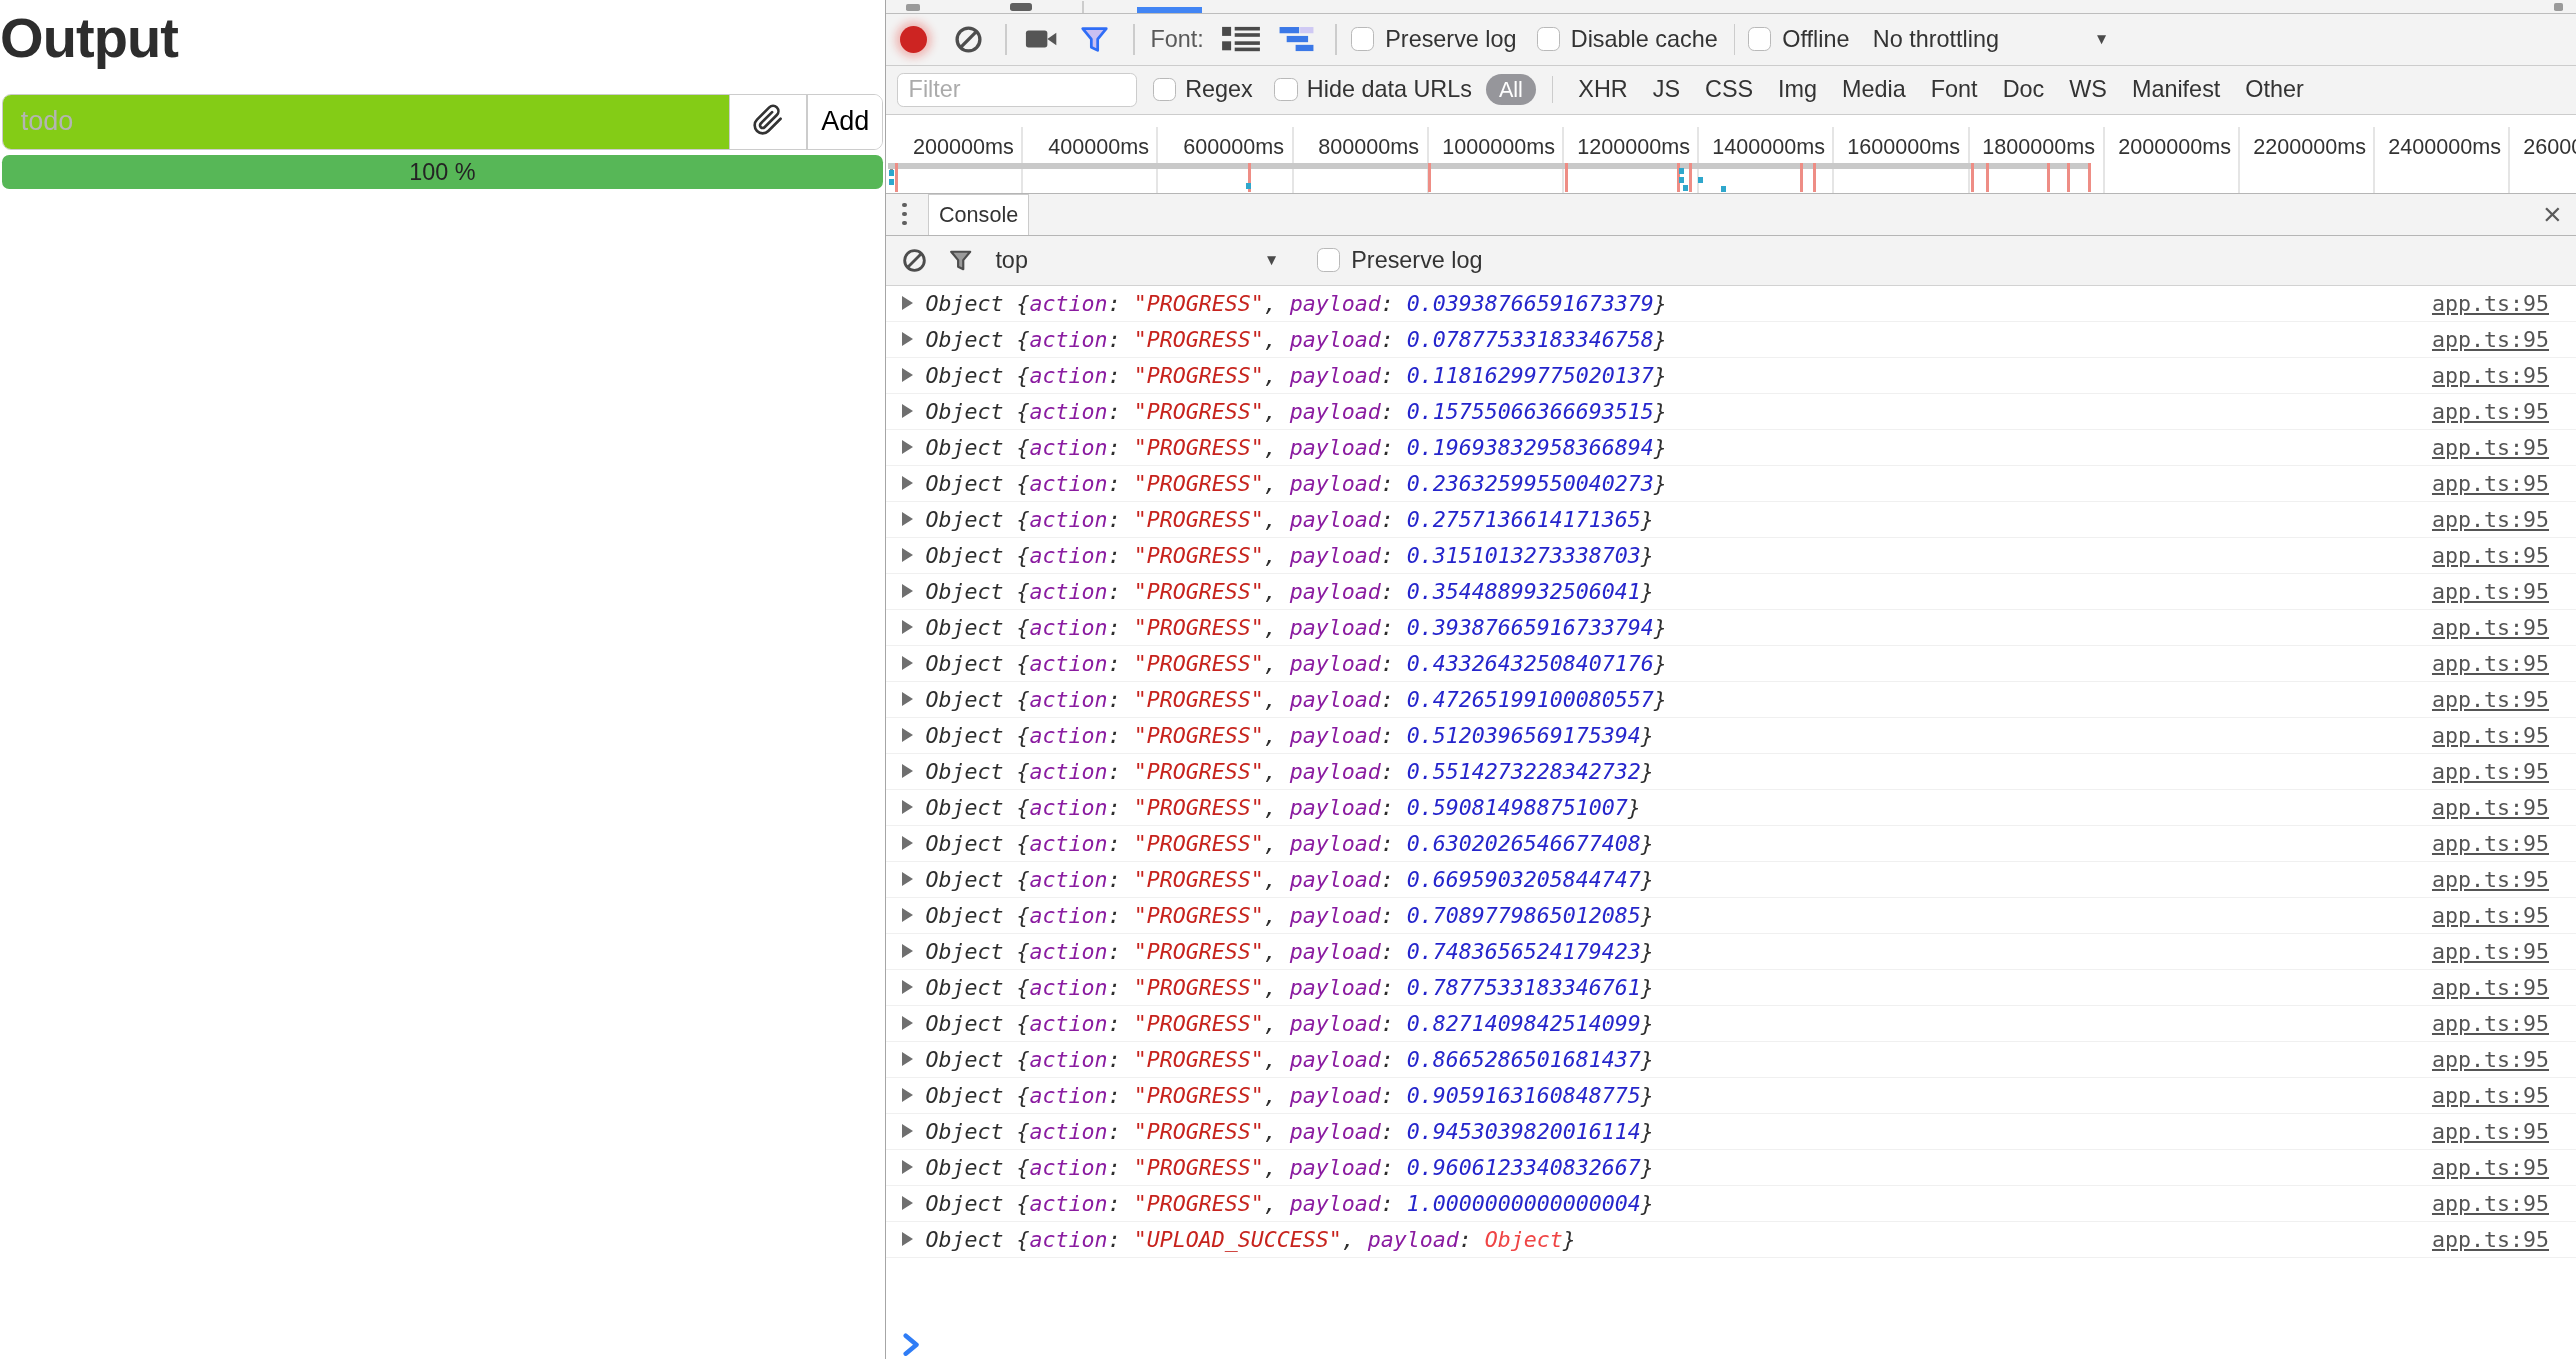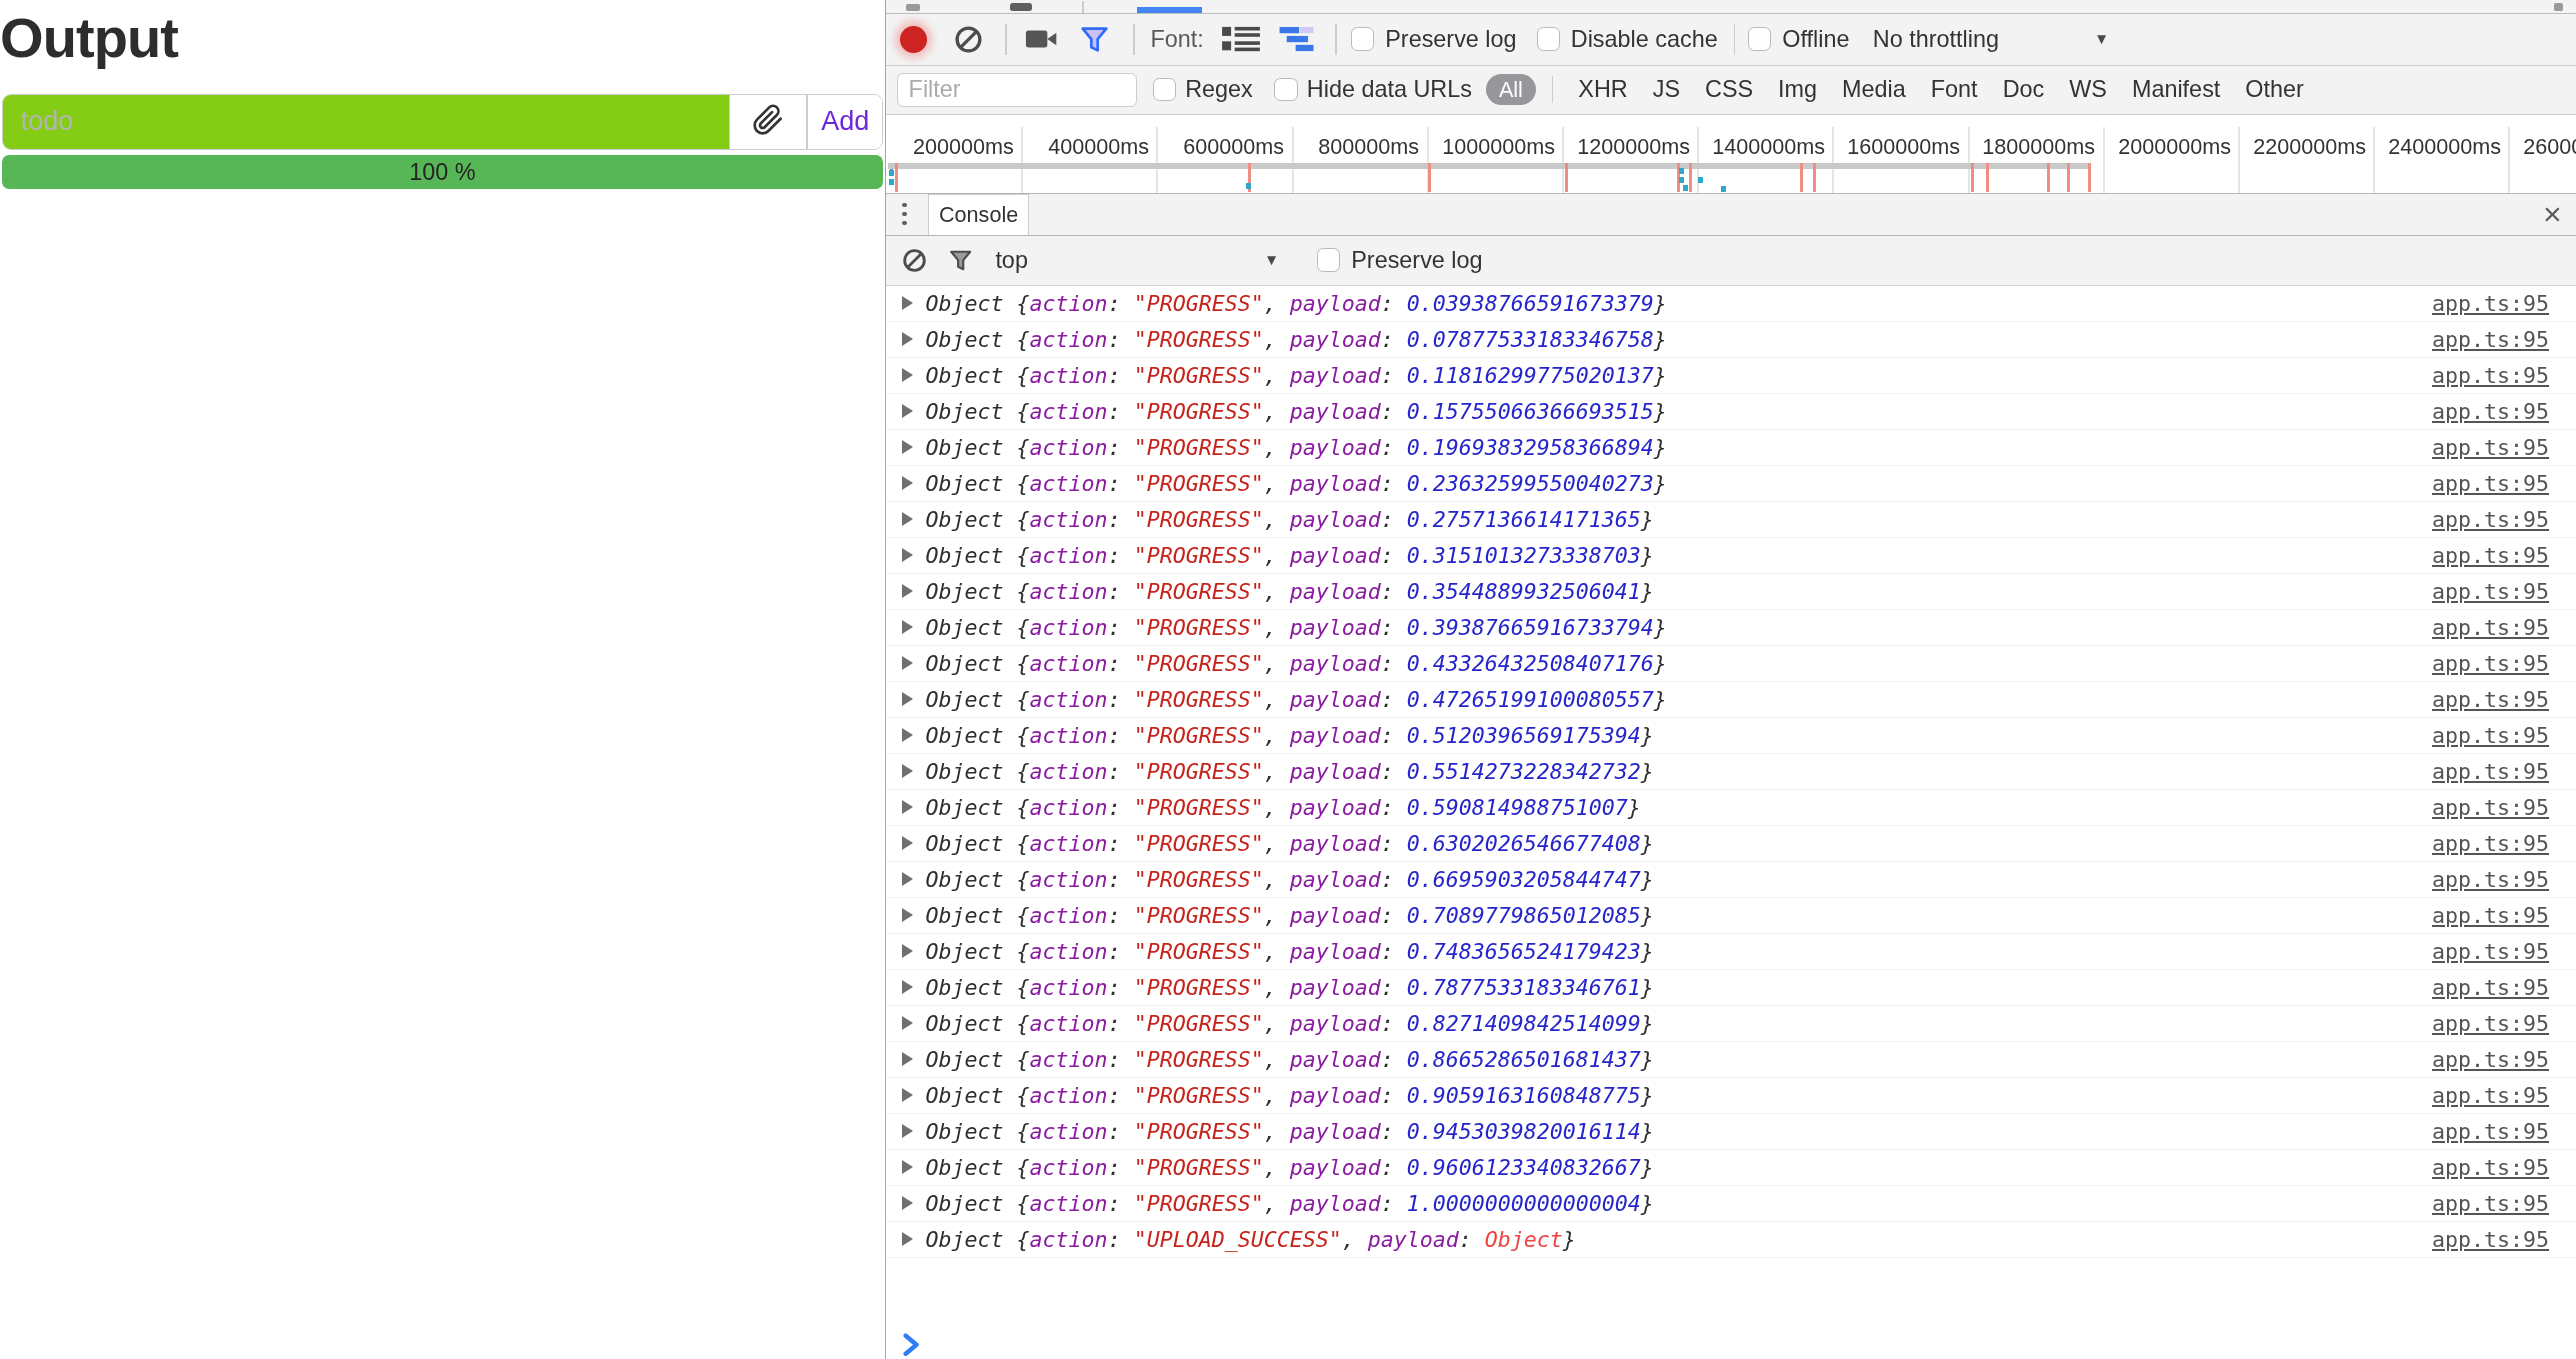--- a/index.html
+++ b/index.html
@@ -8,21 +8,21 @@
   .app { display:flex; width:2576px; height:1359px; }
 
   
   .left-pane { width:885px; flex:none; background:#fff; padding:0; }
   .page-title { margin:5.4px 0 0 0; font-size:56px; font-weight:700; color:#2d2d2d; letter-spacing:-0.9px; }
   .todo-group { margin:23.4px 1.8px 0 1.8px; height:56px; border:1.8px solid #ccc; border-radius:9px; background:#fff; display:flex; overflow:hidden; }
   .todo-group input { flex:1; border:0; outline:0; font-size:27px; padding:0 18px; color:#333; font-family:inherit; background:#84cc16; }
   .todo-group input::placeholder { color:#b4b4b4; }
   .vsep { width:1.8px; background:#ccc; flex:none; }
   .btn-clip { width:76px; flex:none; display:flex; align-items:center; justify-content:center; background:#fff; border:0; cursor:pointer; }
-  .btn-add { width:74px; flex:none; font-size:27px; color:#6d28d9; background:#fff; border:0; font-family:inherit; cursor:pointer; }
+  .btn-add { width:74px; flex:none; font-size:27px; color:#000000; background:#fff; border:0; font-family:inherit; cursor:pointer; }
   .progress-bar { margin:5.4px 1.8px 0 1.8px; height:34px; background:#57b757; border-radius:7.2px; display:flex; align-items:center; justify-content:center; font-size:23.4px; color:#242424; }
 
   
   .devtools { flex:1; border-left:1.8px solid #a6a6a6; display:flex; flex-direction:column; background:#fff; min-width:0; }
 
   
   .tabstrip { height:13.5px; background:#f3f3f3; border-bottom:1.8px solid #bdbdbd; position:relative; flex:none; }
   .ts-frag1 { position:absolute; left:20px; bottom:1.8px; width:14.4px; height:7.2px; background:#9a9a9a; border-radius:1.8px; }
   .ts-frag2 { position:absolute; left:124px; bottom:1.8px; width:21.6px; height:8px; background:#5f5f5f; border-radius:2.7px; }
   .ts-sep   { position:absolute; left:196px; bottom:0; width:1.8px; height:11.7px; background:#ccc; }

